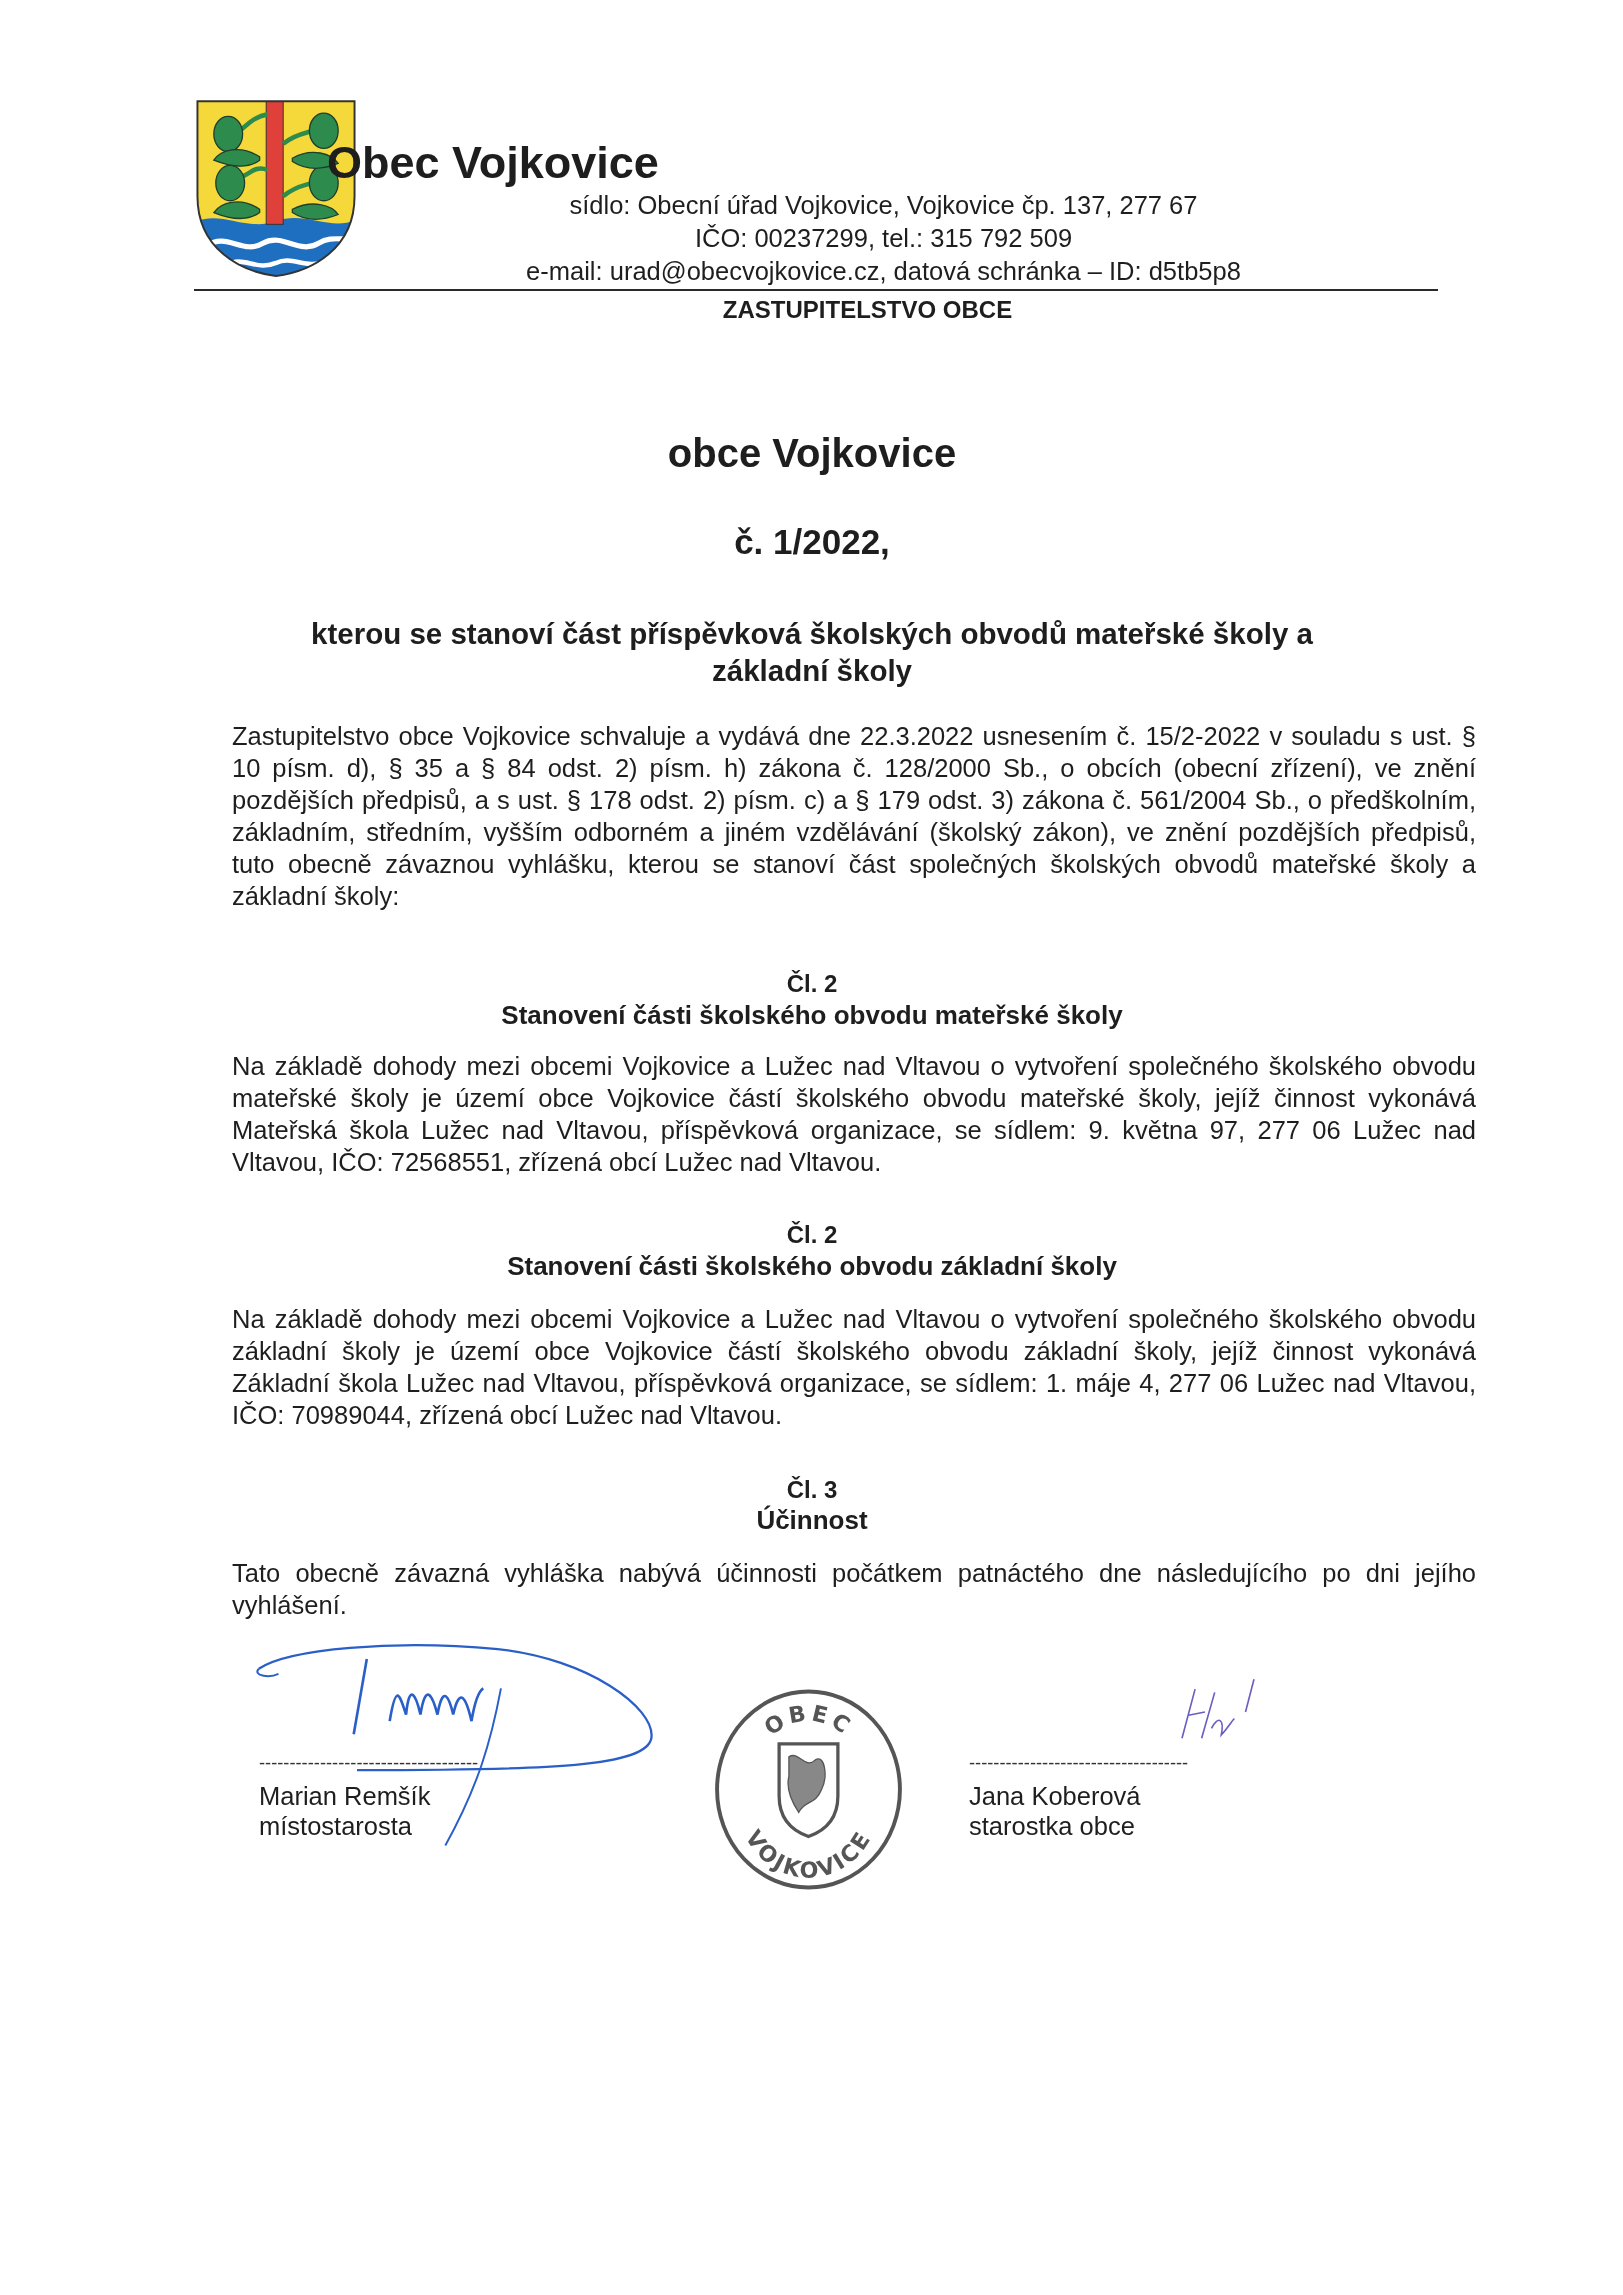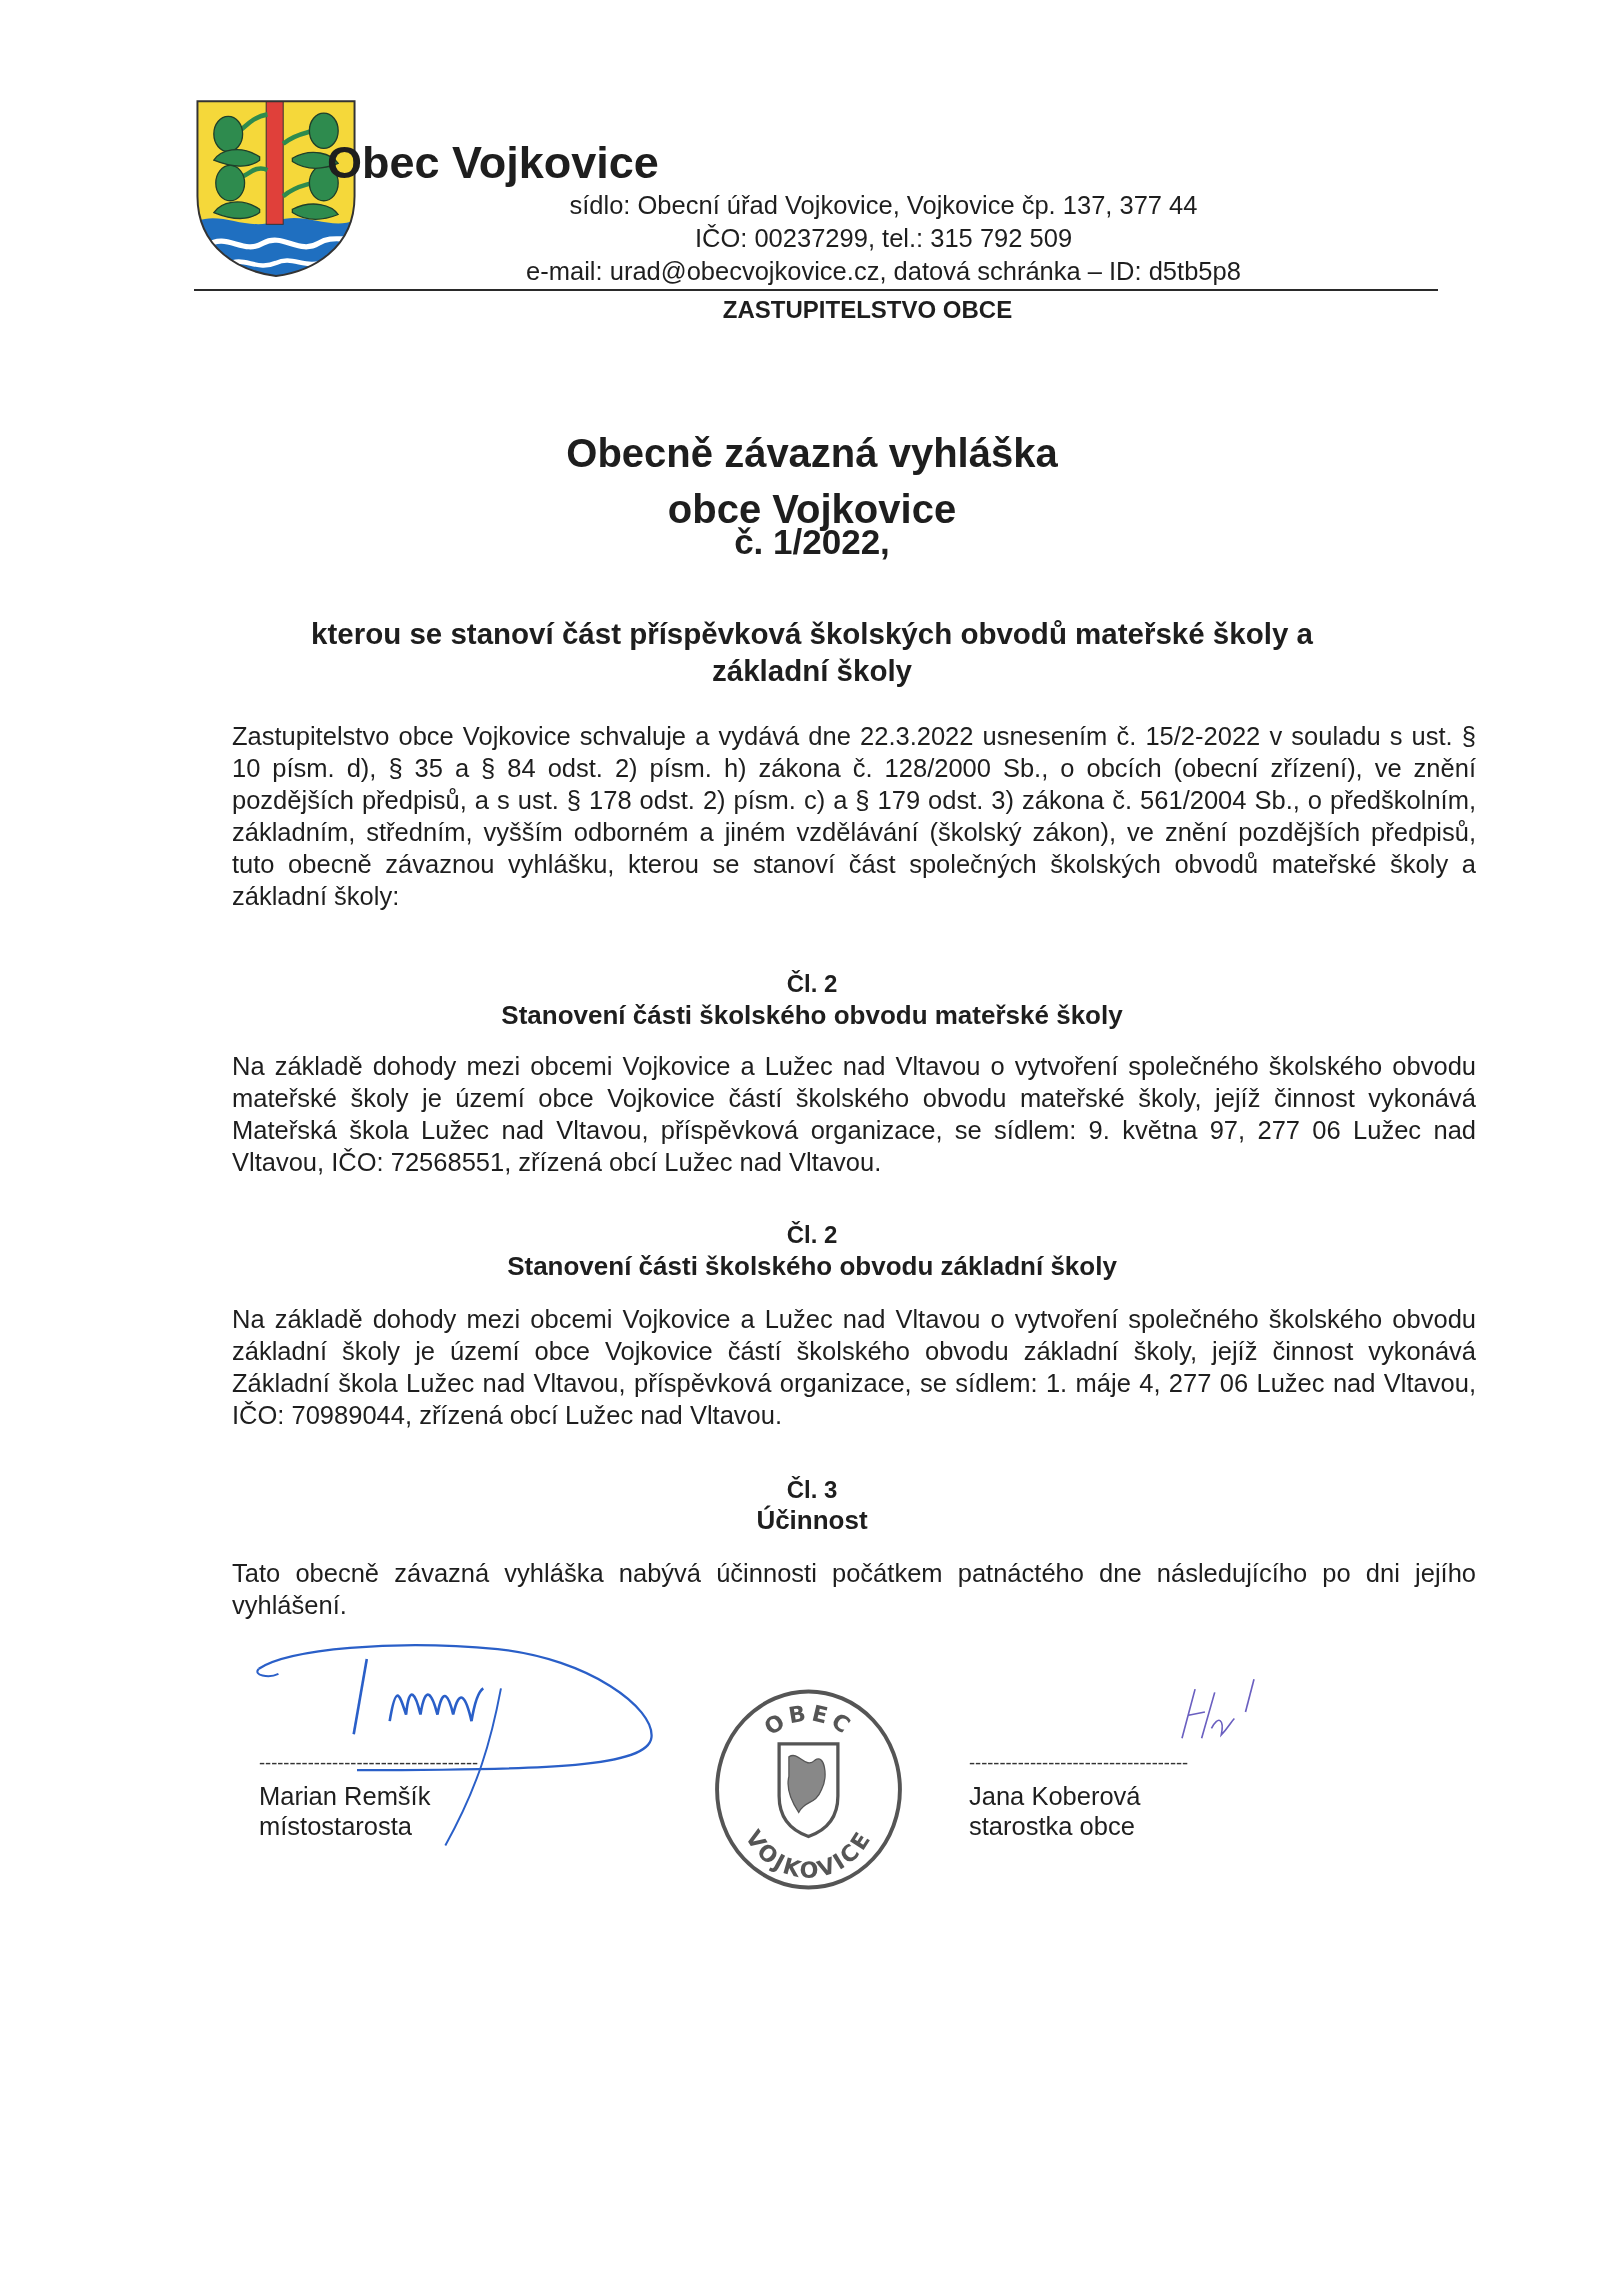--- a/index.html
+++ b/index.html
@@ -80,28 +80,27 @@
     <ellipse cx="198" cy="130" rx="22" ry="27" fill="#2e8b4e" stroke="#1f3f2a" stroke-width="2"></ellipse>
     <path d="M100 90 C70 70 40 80 30 95 C55 105 80 110 100 95 Z" fill="#2e8b4e" stroke="#1f3f2a" stroke-width="2"></path>
     <path d="M150 92 C180 75 210 85 220 100 C195 110 170 110 150 97 Z" fill="#2e8b4e" stroke="#1f3f2a" stroke-width="2"></path>
     <path d="M100 170 C70 150 40 160 30 175 C55 185 80 190 100 175 Z" fill="#2e8b4e" stroke="#1f3f2a" stroke-width="2"></path>
     <path d="M150 170 C180 155 210 163 220 178 C195 188 170 188 150 175 Z" fill="#2e8b4e" stroke="#1f3f2a" stroke-width="2"></path>
   </g>
   <path d="M5 5 H245 V150 C245 230 180 265 125 272 C70 265 5 230 5 150 Z" fill="none" stroke="#333" stroke-width="3"></path>
 </svg>
 
 <div id="org-name" class="abs">Obec Vojkovice</div>
-<div id="hdr-address" class="abs hdr-line">sídlo: Obecní úřad Vojkovice, Vojkovice čp. 137, 377 44</div>
+<div id="hdr-address" class="abs hdr-line">sídlo: Obecní úřad Vojkovice, Vojkovice čp. 137, 277 67</div>
 <div id="hdr-ico" class="abs hdr-line">IČO: 00237299, tel.: 315 792 509</div>
 <div id="hdr-email" class="abs hdr-line">e-mail: urad@obecvojkovice.cz, datová schránka – ID: d5tb5p8</div>
 <div id="hdr-rule" class="abs"></div>
 <div id="council" class="abs">ZASTUPITELSTVO OBCE</div>
 
 <div id="doc-title" class="abs">
-  <div>Obecně závazná vyhláška</div>
   <div>obce Vojkovice</div>
 </div>
 <div id="doc-number" class="abs">č. 1/2022,</div>
 <div id="doc-subtitle" class="abs">kterou se stanoví část příspěvková školských obvodů mateřské školy a základní školy</div>
 
 <div id="preamble" class="abs para">Zastupitelstvo obce Vojkovice schvaluje a vydává dne 22.3.2022 usnesením č. 15/2-2022 v souladu s ust. § 10 písm. d), § 35 a § 84 odst. 2) písm. h) zákona č. 128/2000 Sb., o obcích (obecní zřízení), ve znění pozdějších předpisů, a s ust. § 178 odst. 2) písm. c) a § 179 odst. 3) zákona č. 561/2004 Sb., o předškolním, základním, středním, vyšším odborném a jiném vzdělávání (školský zákon), ve znění pozdějších předpisů, tuto obecně závaznou vyhlášku, kterou se stanoví část společných školských obvodů mateřské školy a základní školy:</div>
 
 <div id="art1-no" class="abs art-no">Čl. 2</div>
 <div id="art1-title" class="abs art-title">Stanovení části školského obvodu mateřské školy</div>
 <div id="art1-text" class="abs para">Na základě dohody mezi obcemi Vojkovice a Lužec nad Vltavou o vytvoření společného školského obvodu mateřské školy je území obce Vojkovice částí školského obvodu mateřské školy, jejíž činnost vykonává Mateřská škola Lužec nad Vltavou, příspěvková organizace, se sídlem: 9. května 97, 277 06 Lužec nad Vltavou, IČO: 72568551, zřízená obcí Lužec nad Vltavou.</div>

